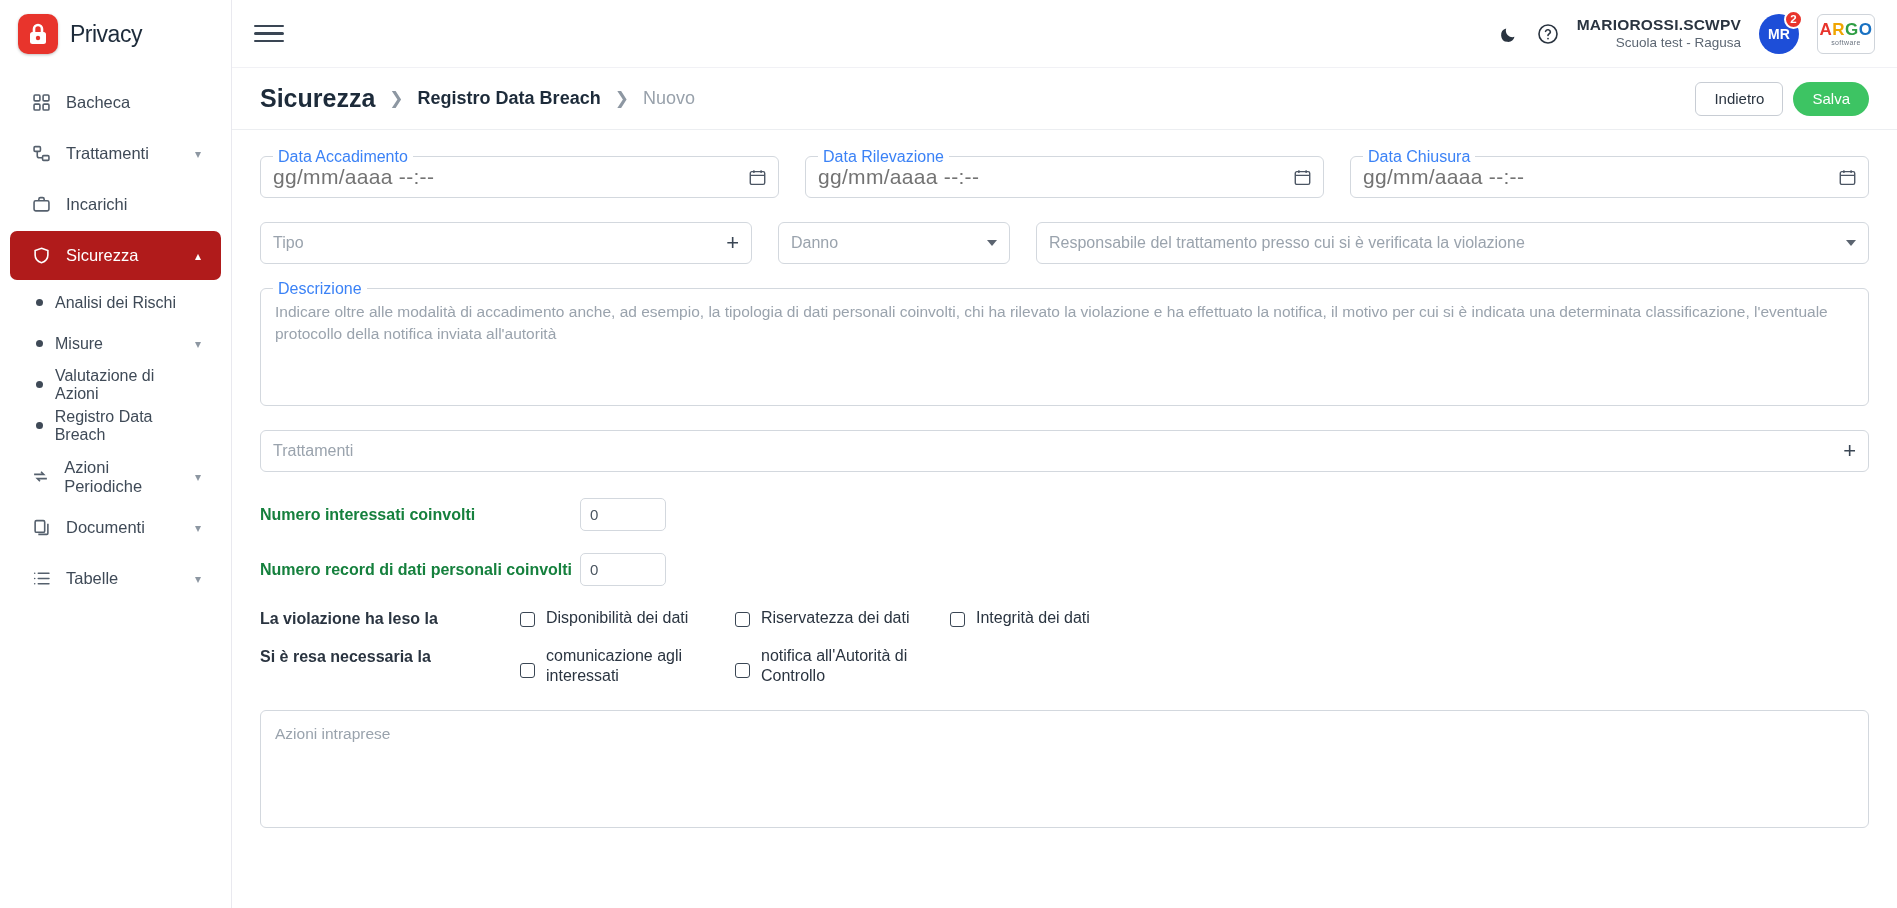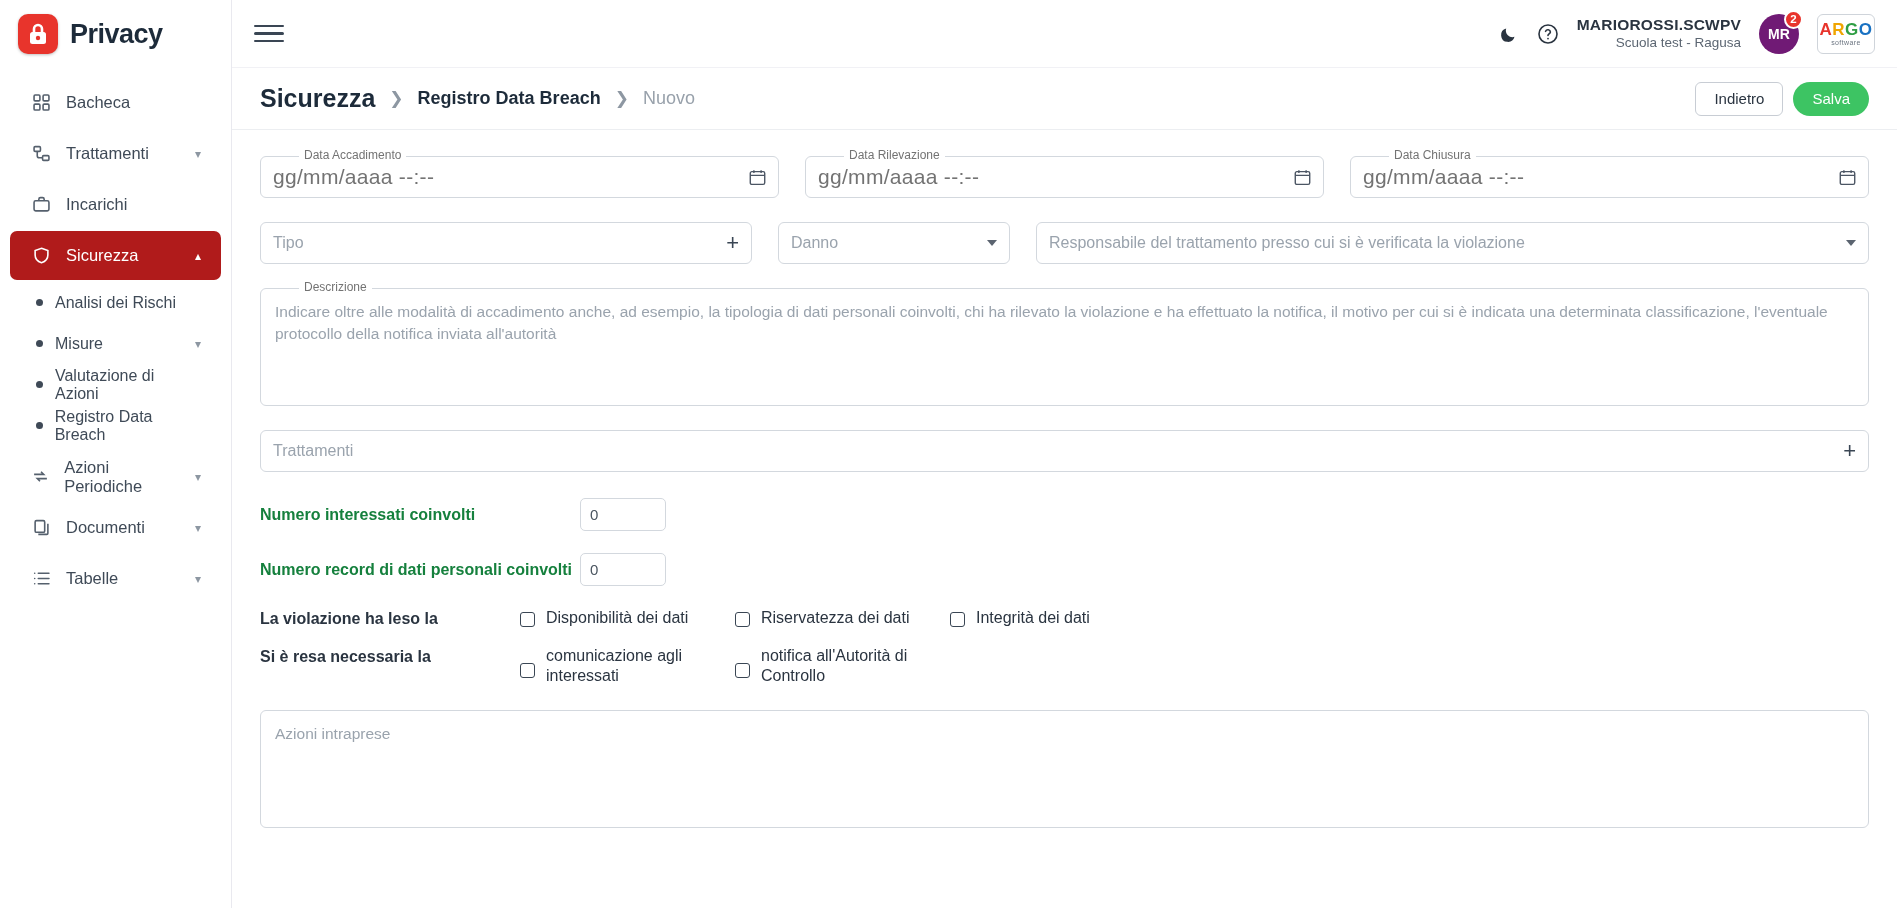--- a/index.html
+++ b/index.html
@@ -22,21 +22,21 @@
     height: 68px; display: flex; align-items: center; gap: 12px;
     padding: 0 18px;
   }
   .brand-badge {
     width: 40px; height: 40px; border-radius: 10px;
     background: #e8342c; display: flex; align-items: center; justify-content: center;
     box-shadow: 0 1px 3px rgba(0,0,0,.25);
   }
   .brand-badge svg { display:block; }
   .brand-text {
-    font-size: 27px; font-weight: bold; color: #1d2b3a; letter-spacing: -0.5px;
+    font-size: 23px; font-weight: normal; color: #1d2b3a; letter-spacing: -0.5px;
   }
   .nav { padding-top: 10px; }
   .nav-item {
     height: 49px; display: flex; align-items: center; gap: 14px;
     padding: 0 20px; margin: 0 10px 2px 10px; border-radius: 7px;
     color: #3f4a57; font-size: 16.5px; cursor: pointer; position: relative;
   }
   .nav-item .ico { width: 22px; display:flex; align-items:center; justify-content:center; color:#55606d;}
   .nav-item.active {
     background: #b01b1b; color: #ffffff;
@@ -63,21 +63,21 @@
   .hamburger { width: 30px; height: 30px; display:flex; flex-direction:column; justify-content:center; gap:5px; cursor:pointer; }
   .hamburger span { display:block; height: 2.4px; background:#3a4654; border-radius:2px; }
   .topbar-right { margin-left: auto; display: flex; align-items: center; gap: 18px; }
   .icon-btn { color: #2a3440; cursor: pointer; display:flex; align-items:center; }
   .user-block { text-align: right; line-height: 1.25; }
   .user-name { font-size: 15.5px; font-weight: bold; color: #2a3440; letter-spacing:.2px;}
   .user-sub { font-size: 13.5px; color: #5c6672; }
   .avatar-wrap { position: relative; }
   .avatar {
     width: 40px; height: 40px; border-radius: 50%;
-    background: #701a75; color: #fff; font-size: 14px; font-weight: bold;
+    background: #1d4ed8; color: #fff; font-size: 14px; font-weight: bold;
     display: flex; align-items: center; justify-content: center;
   }
   .avatar-badge {
     position: absolute; top: -4px; right: -4px;
     min-width: 19px; height: 19px; border-radius: 50%;
     background: #e8342c; color: #fff; font-size: 11.5px; font-weight: bold;
     display: flex; align-items: center; justify-content: center;
     border: 2px solid #fff;
   }
   .argo {
@@ -115,21 +115,21 @@
   }
   .row { display: flex; gap: 26px; margin-bottom: 24px; }
 
   .field {
     position: relative; border: 1px solid #d3d8de; border-radius: 6px;
     height: 42px; background: #fff; display: flex; align-items: center;
     padding: 0 12px;
   }
   .field-label {
     position: absolute; top: -9px; left: 12px; background: #fff; padding: 0 5px;
-    font-size: 12px; color: #737373; margin-left: 26px;
+    font-size: 16px; color: #3b82f6;
   }
   .field input.date-inp, .field .placeholder {
     border: none; outline: none; font-size: 16px; color: #9aa3ad;
     font-family: "Liberation Sans", sans-serif; background: transparent; width: 100%;
   }
   .field .val-mono { font-size: 21px; color: #737373; letter-spacing: .3px; }
   .cal-ico { margin-left: auto; color: #4b5563; display:flex; }
   .plus-ico { margin-left: auto; color: #3a4654; font-size: 22px; line-height: 1; }
   .caret { margin-left: auto; width: 0; height: 0; border-left: 5px solid transparent; border-right: 5px solid transparent; border-top: 6px solid #5b6470; }
 

